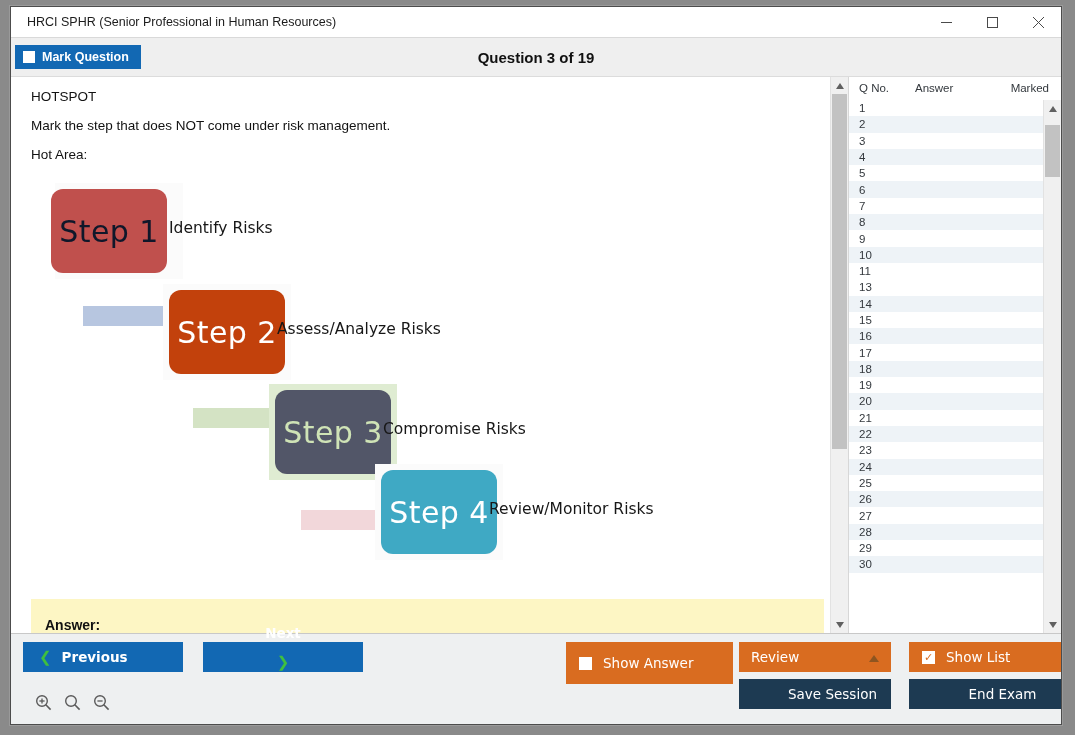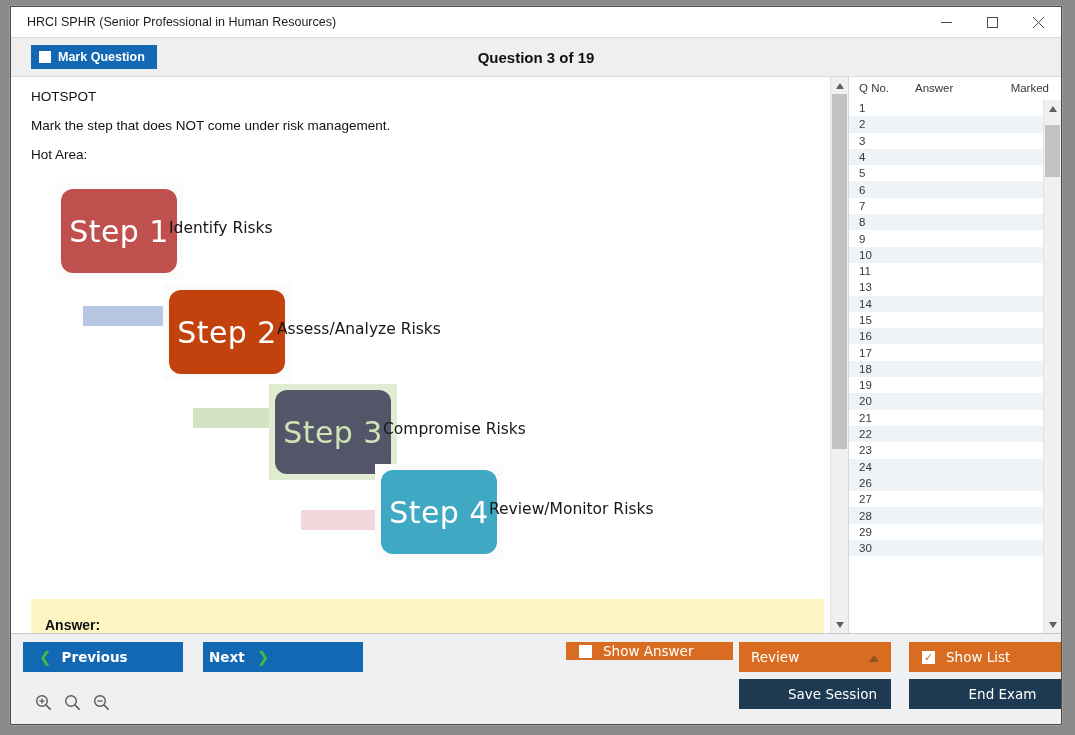--- a/index.html
+++ b/index.html
@@ -38,21 +38,21 @@
   .win-btn svg{display:block;}
   
   .qheader{
     height:38px;flex:0 0 38px;
     background:#efefef;
     display:flex;align-items:center;
     position:relative;
     border-bottom:1px solid #dcdcdc;
   }
   .mark-btn{
-    margin-left:20px;
+    margin-left:4px;
     height:24px;
     background:#1268b3;
     color:#ffffff;
     border:none;
     display:flex;align-items:center;gap:7px;
     padding:0 12px 0 8px;
     font-size:12.5px;font-weight:bold;
     cursor:pointer;
   }
   .cbox{
@@ -243,21 +243,21 @@
 
           <svg class="arrow" style="left:150px;top:176px;" width="130" height="90">
             <path d="M4,0 L4,52 L86,52 L86,40 L122,62 L86,84 L86,72 L4,72 Z" fill="#d4e3c4" stroke="none" transform="translate(8,4)"></path>
           </svg>
 
           <svg class="arrow" style="left:258px;top:278px;" width="130" height="90">
             <path d="M4,0 L4,52 L86,52 L86,40 L122,62 L86,84 L86,72 L4,72 Z" fill="#f2d7da" stroke="none" transform="translate(8,4)"></path>
           </svg>
 
           <div class="frame" style="left:24px;top:7px;width:128px;height:96px;background:#fbfbfb;"></div>
-          <div class="stepbox" style="left:30px;top:13px;width:116px;height:84px;background:#c0504d;color:#ffffff;">
+          <div class="stepbox" style="left:20px;top:13px;width:116px;height:84px;background:#c0504d;color:#0f172a;">
             <span>Step 1</span>
           </div>
           <div class="steplabel" style="left:138px;top:43px;">Identify Risks</div>
 
           <div class="frame" style="left:132px;top:108px;width:128px;height:96px;background:#fbfbfb;"></div>
           <div class="stepbox" style="left:138px;top:114px;width:116px;height:84px;background:#c2410c;color:#ffffff;">
             <span>Step 2</span>
           </div>
           <div class="steplabel" style="left:246px;top:144px;">Assess/Analyze Risks</div>
 
@@ -413,20 +413,25 @@
             <div class="row">
               <div class="c1">23</div>
               <div class="c2"></div>
               <div class="c3"></div>
             </div>
             <div class="row alt">
               <div class="c1">24</div>
               <div class="c2"></div>
               <div class="c3"></div>
             </div>
+            <div class="row">
+              <div class="c1">25</div>
+              <div class="c2"></div>
+              <div class="c3"></div>
+            </div>
             <div class="row alt">
               <div class="c1">26</div>
               <div class="c2"></div>
               <div class="c3"></div>
             </div>
             <div class="row">
               <div class="c1">27</div>
               <div class="c2"></div>
               <div class="c3"></div>
             </div>
@@ -465,26 +470,26 @@
     </div>
   </div>
 
   <div class="footer">
 
     <button class="btn btn-blue" style="left:12px;top:8px;width:160px;height:30px;padding-left:16px;gap:10px;">
       <span class="chev">❮</span>
       <span>Previous</span>
     </button>
 
-    <button class="btn btn-blue" style="left:192px;top:8px;width:160px;height:30px;justify-content:flex-start;gap:12px;">
+    <button class="btn btn-blue" style="left:192px;top:8px;width:160px;height:30px;justify-content:flex-end;gap:12px;flex-direction:column;">
       <span>Next</span>
       <span class="chev">❯</span>
     </button>
 
-    <button class="btn btn-orange" style="left:555px;top:8px;width:167px;height:18px;padding-left:13px;gap:11px;">
+    <button class="btn btn-orange" style="left:555px;top:8px;width:167px;height:42px;padding-left:13px;gap:11px;">
       <span class="ocbox"></span>
       <span>Show Answer</span>
     </button>
 
     <button class="btn btn-orange" style="left:728px;top:8px;width:152px;height:30px;padding:8px 12px;justify-content:space-between;">
       <span>Review</span>
       <span>
         <svg width="10" height="7" viewBox="0 0 10 7">
             <path d="M5 0 L10 7 L0 7 Z" fill="#8e5520"></path>
           </svg>

